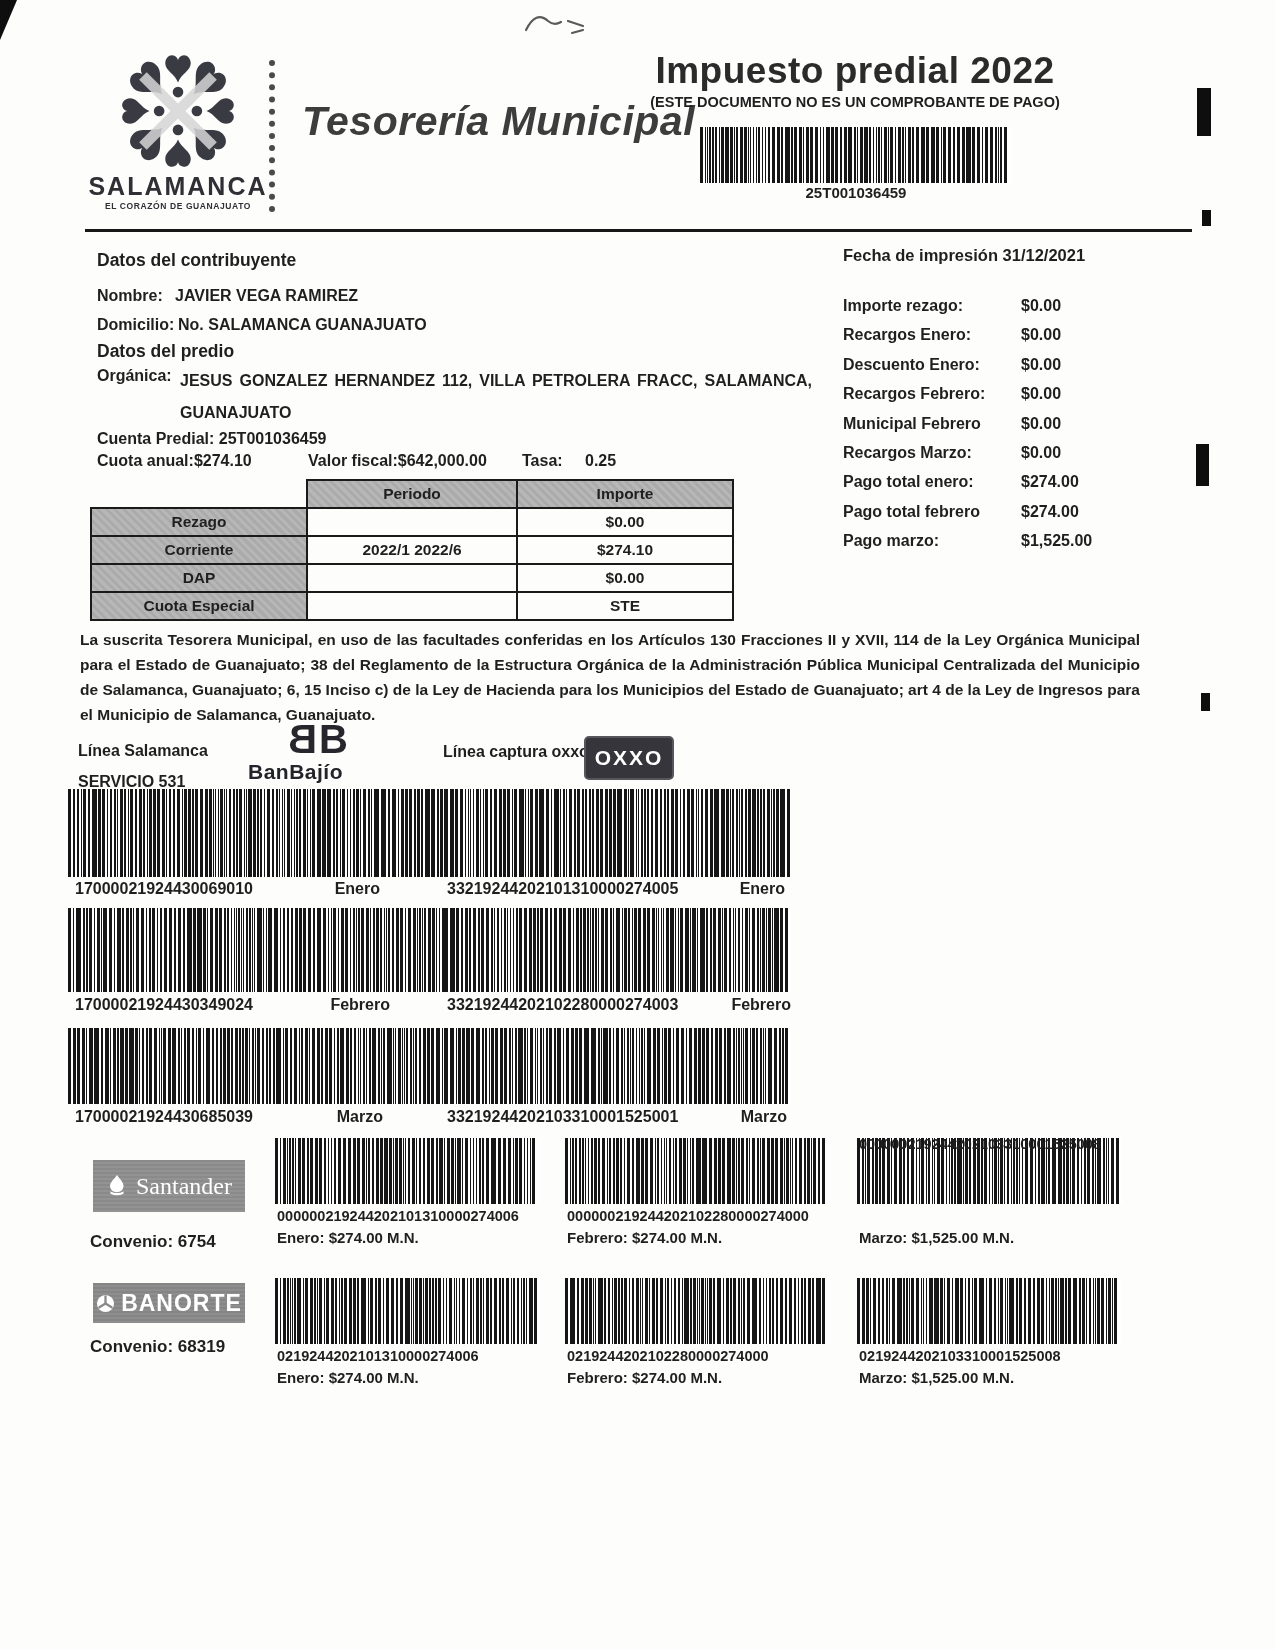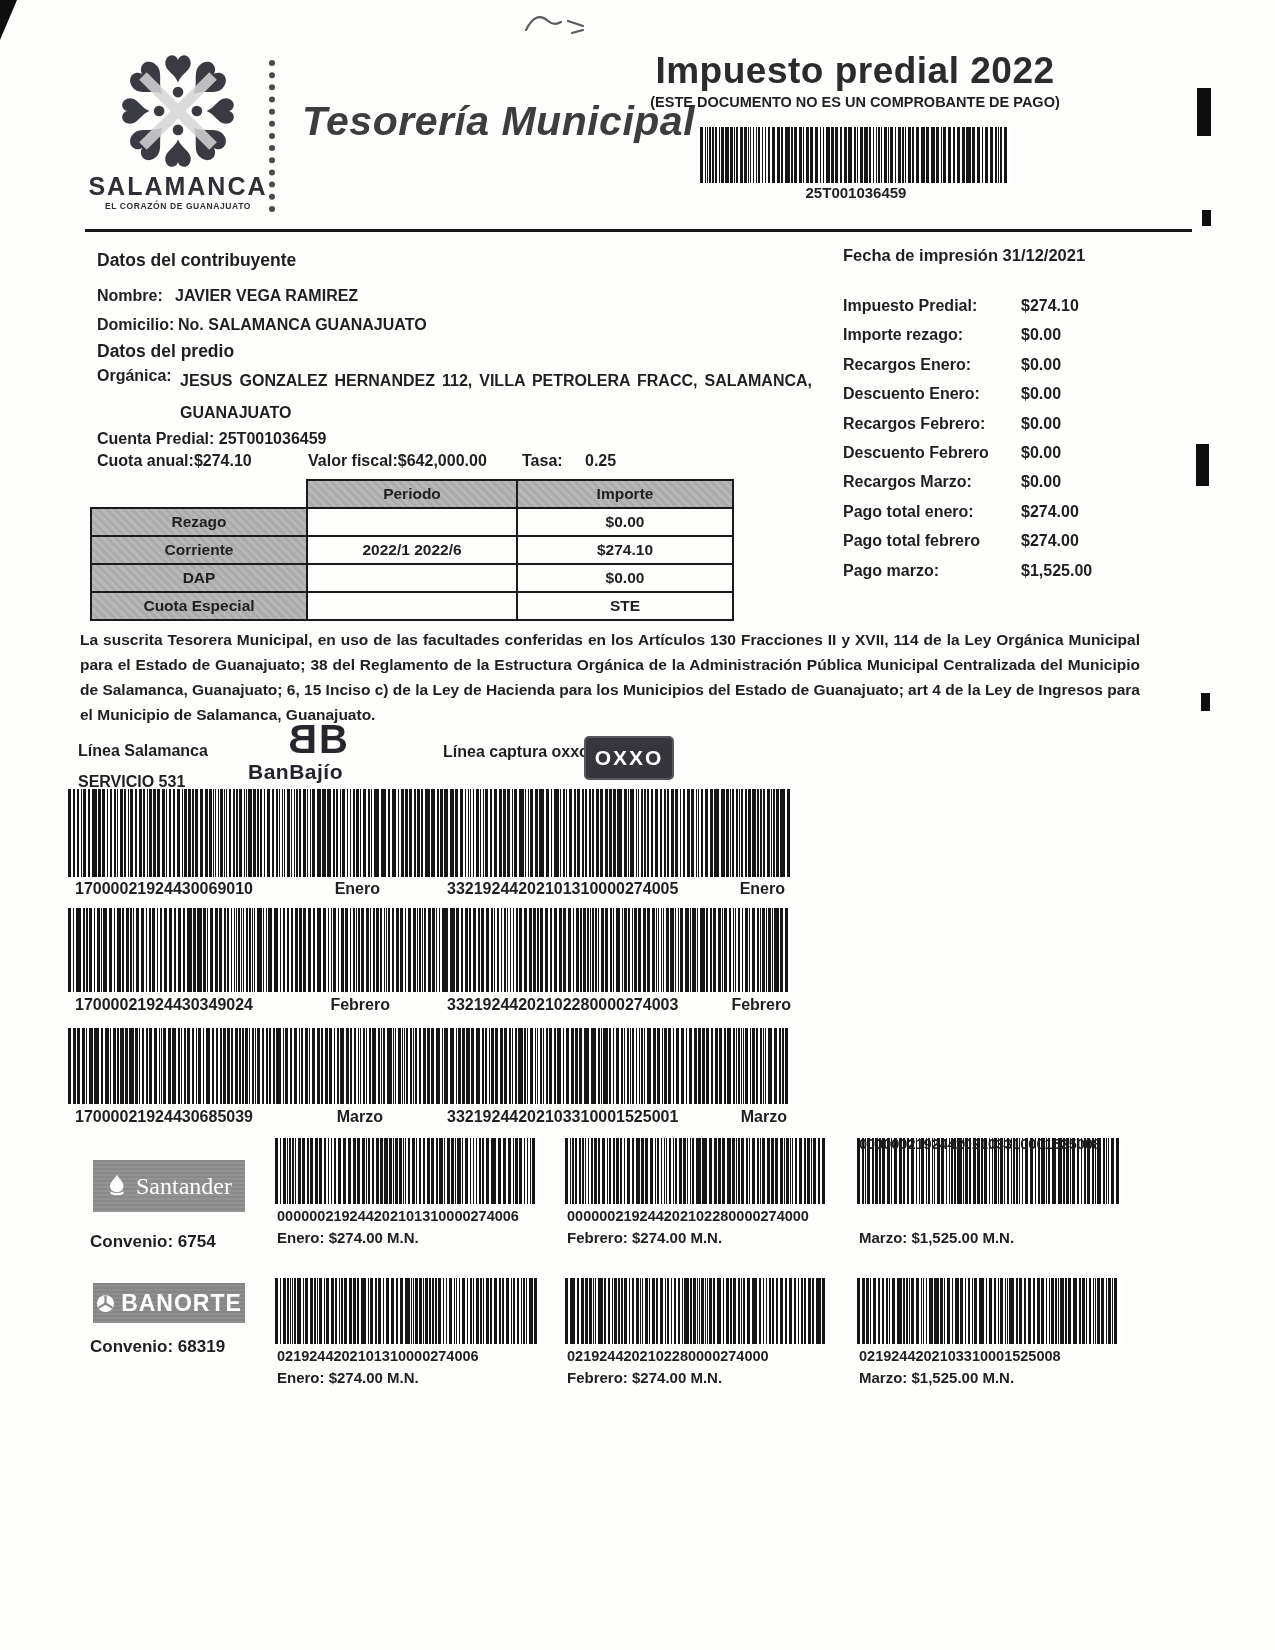--- a/index.html
+++ b/index.html
@@ -128,41 +128,37 @@
     <span class="val">25T001036459</span>
   </div>
   <span class="abs lbl" style="left:97px;top:452px;">Cuota anual:$274.10</span>
   <span class="abs lbl" style="left:308px;top:452px;">Valor fiscal:$642,000.00</span>
   <span class="abs lbl" style="left:522px;top:452px;">Tasa:</span>
   <span class="abs lbl" style="left:585px;top:452px;">0.25</span>
 
   <div class="abs print-date">Fecha de impresión 31/12/2021</div>
   <div class="abs summary">
     <div class="row">
-        <span class="lbl">Impuesto Predial:</span>
-        <span class="val">$274.10</span>
-      </div>
-    <div class="row">
         <span class="lbl">Importe rezago:</span>
         <span class="val">$0.00</span>
       </div>
     <div class="row">
         <span class="lbl">Recargos Enero:</span>
         <span class="val">$0.00</span>
       </div>
     <div class="row">
         <span class="lbl">Descuento Enero:</span>
         <span class="val">$0.00</span>
       </div>
     <div class="row">
         <span class="lbl">Recargos Febrero:</span>
         <span class="val">$0.00</span>
       </div>
     <div class="row">
-        <span class="lbl">Descuento Febrero</span>
+        <span class="lbl">Municipal Febrero</span>
         <span class="val">$0.00</span>
       </div>
     <div class="row">
         <span class="lbl">Recargos Marzo:</span>
         <span class="val">$0.00</span>
       </div>
     <div class="row">
         <span class="lbl">Pago total enero:</span>
         <span class="val">$274.00</span>
       </div>

